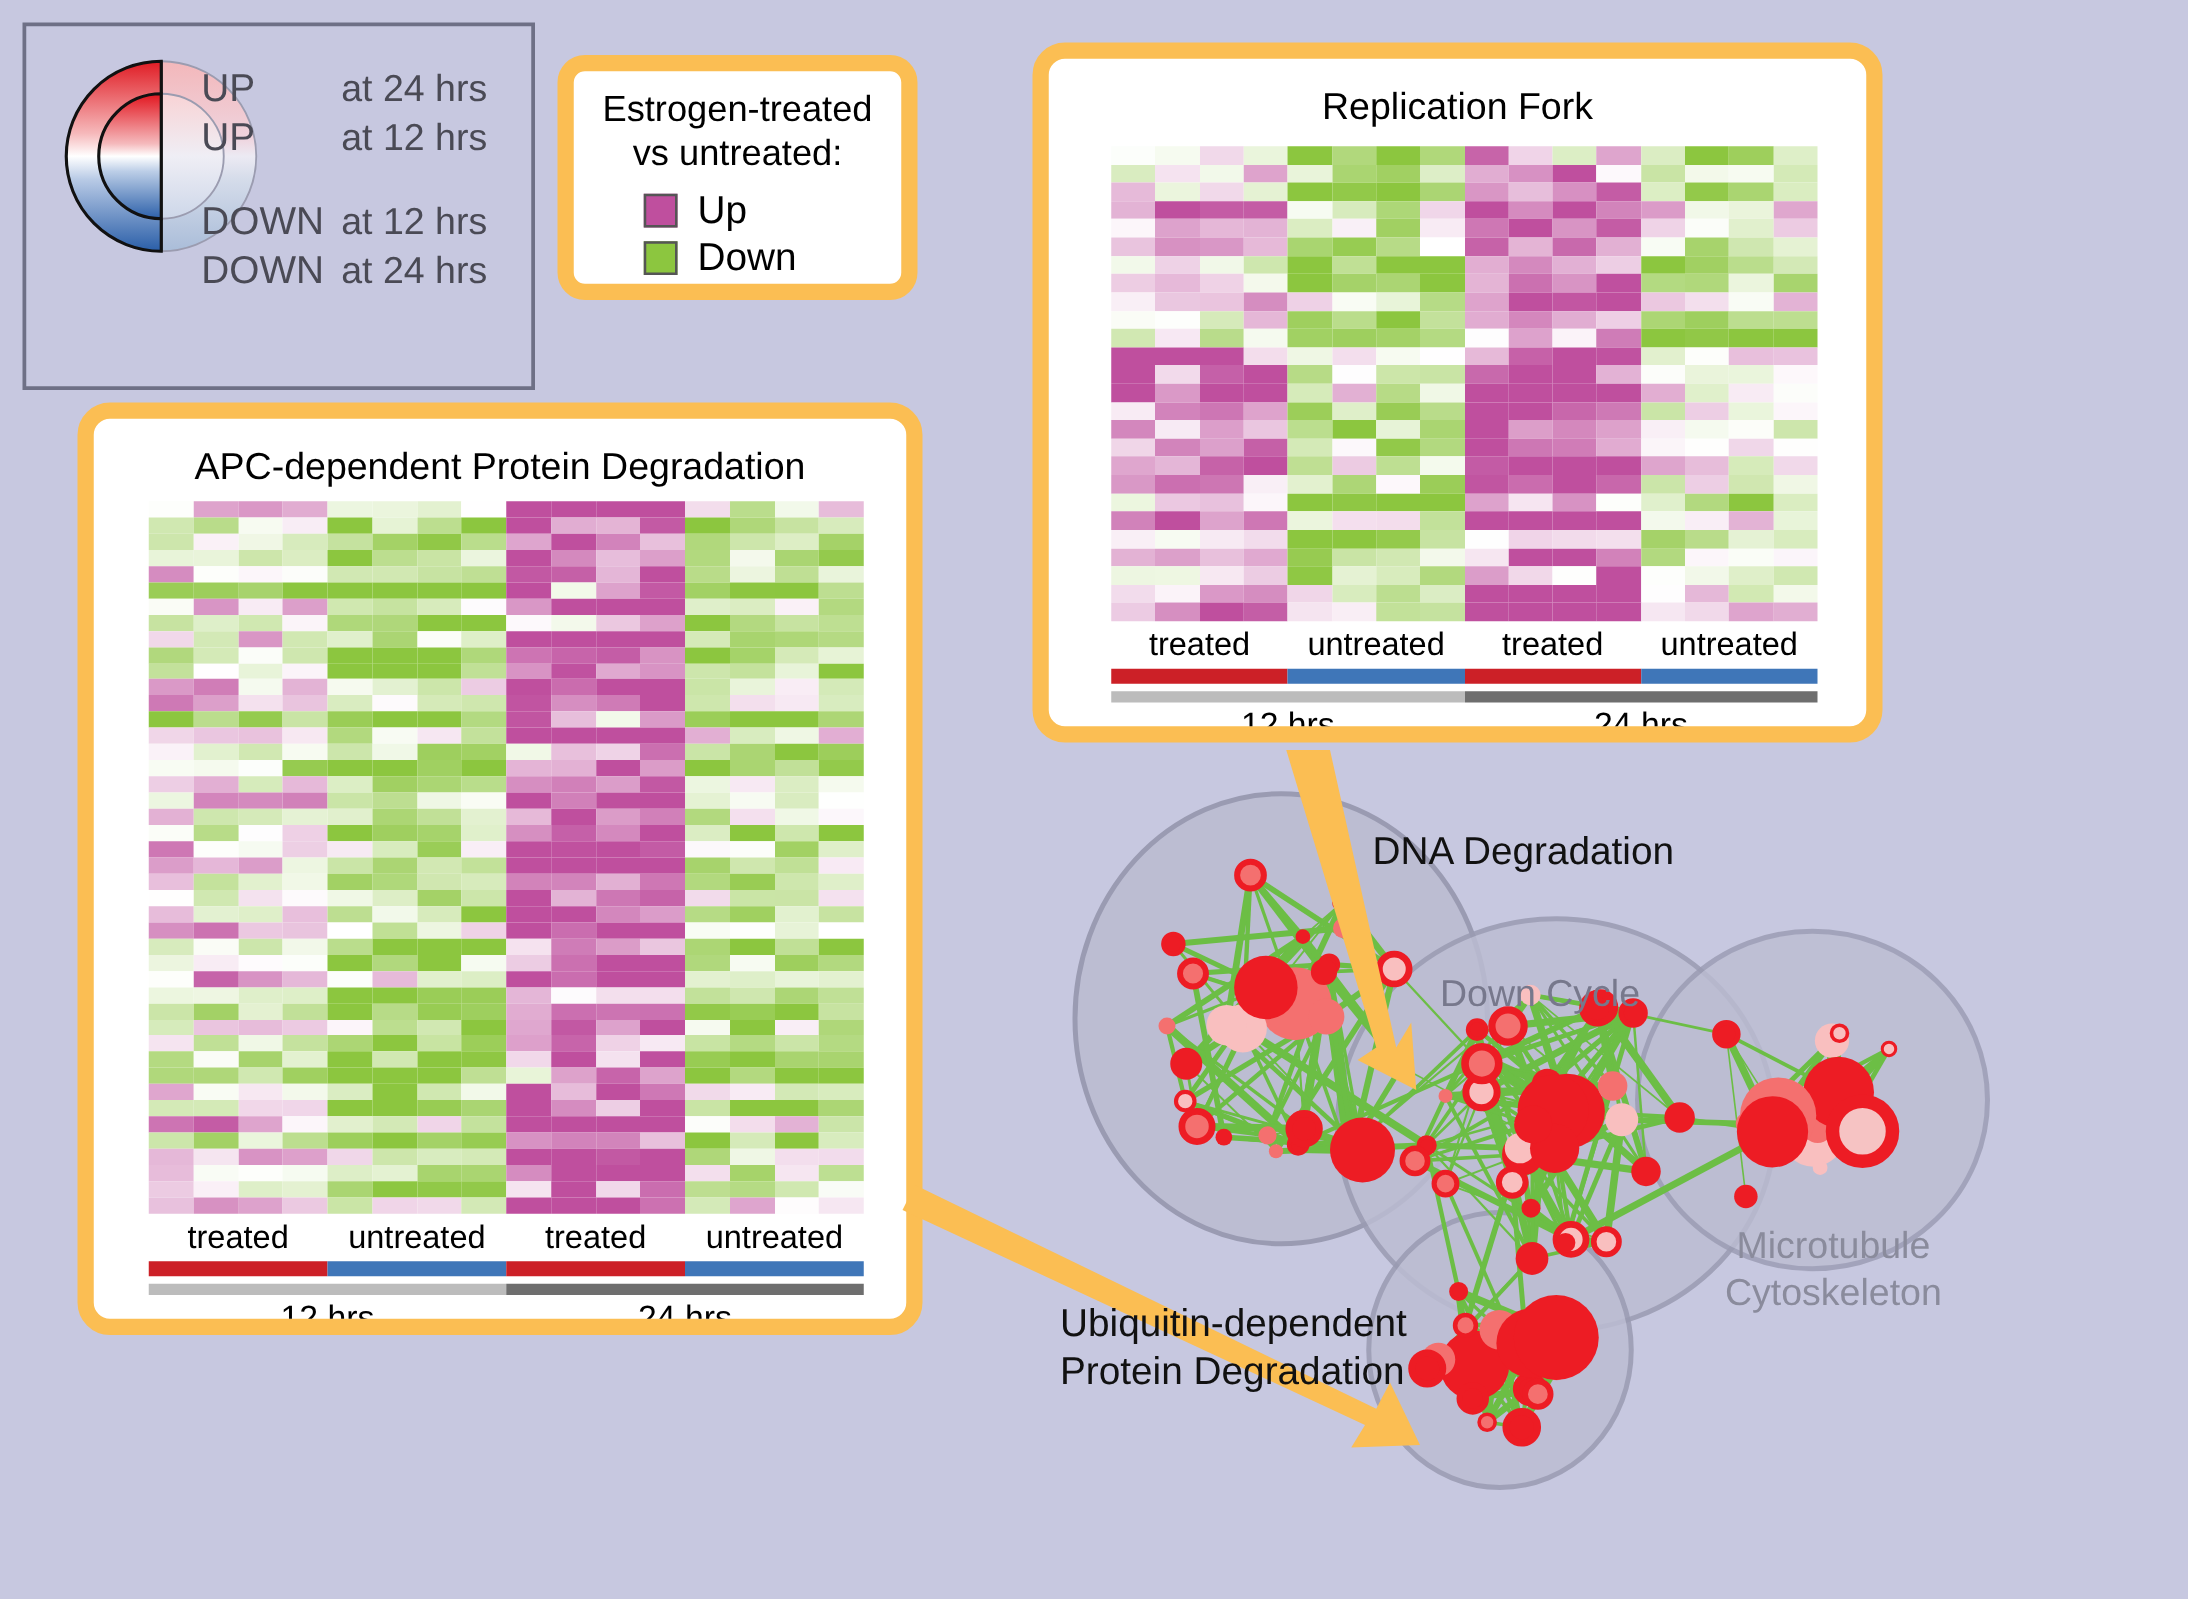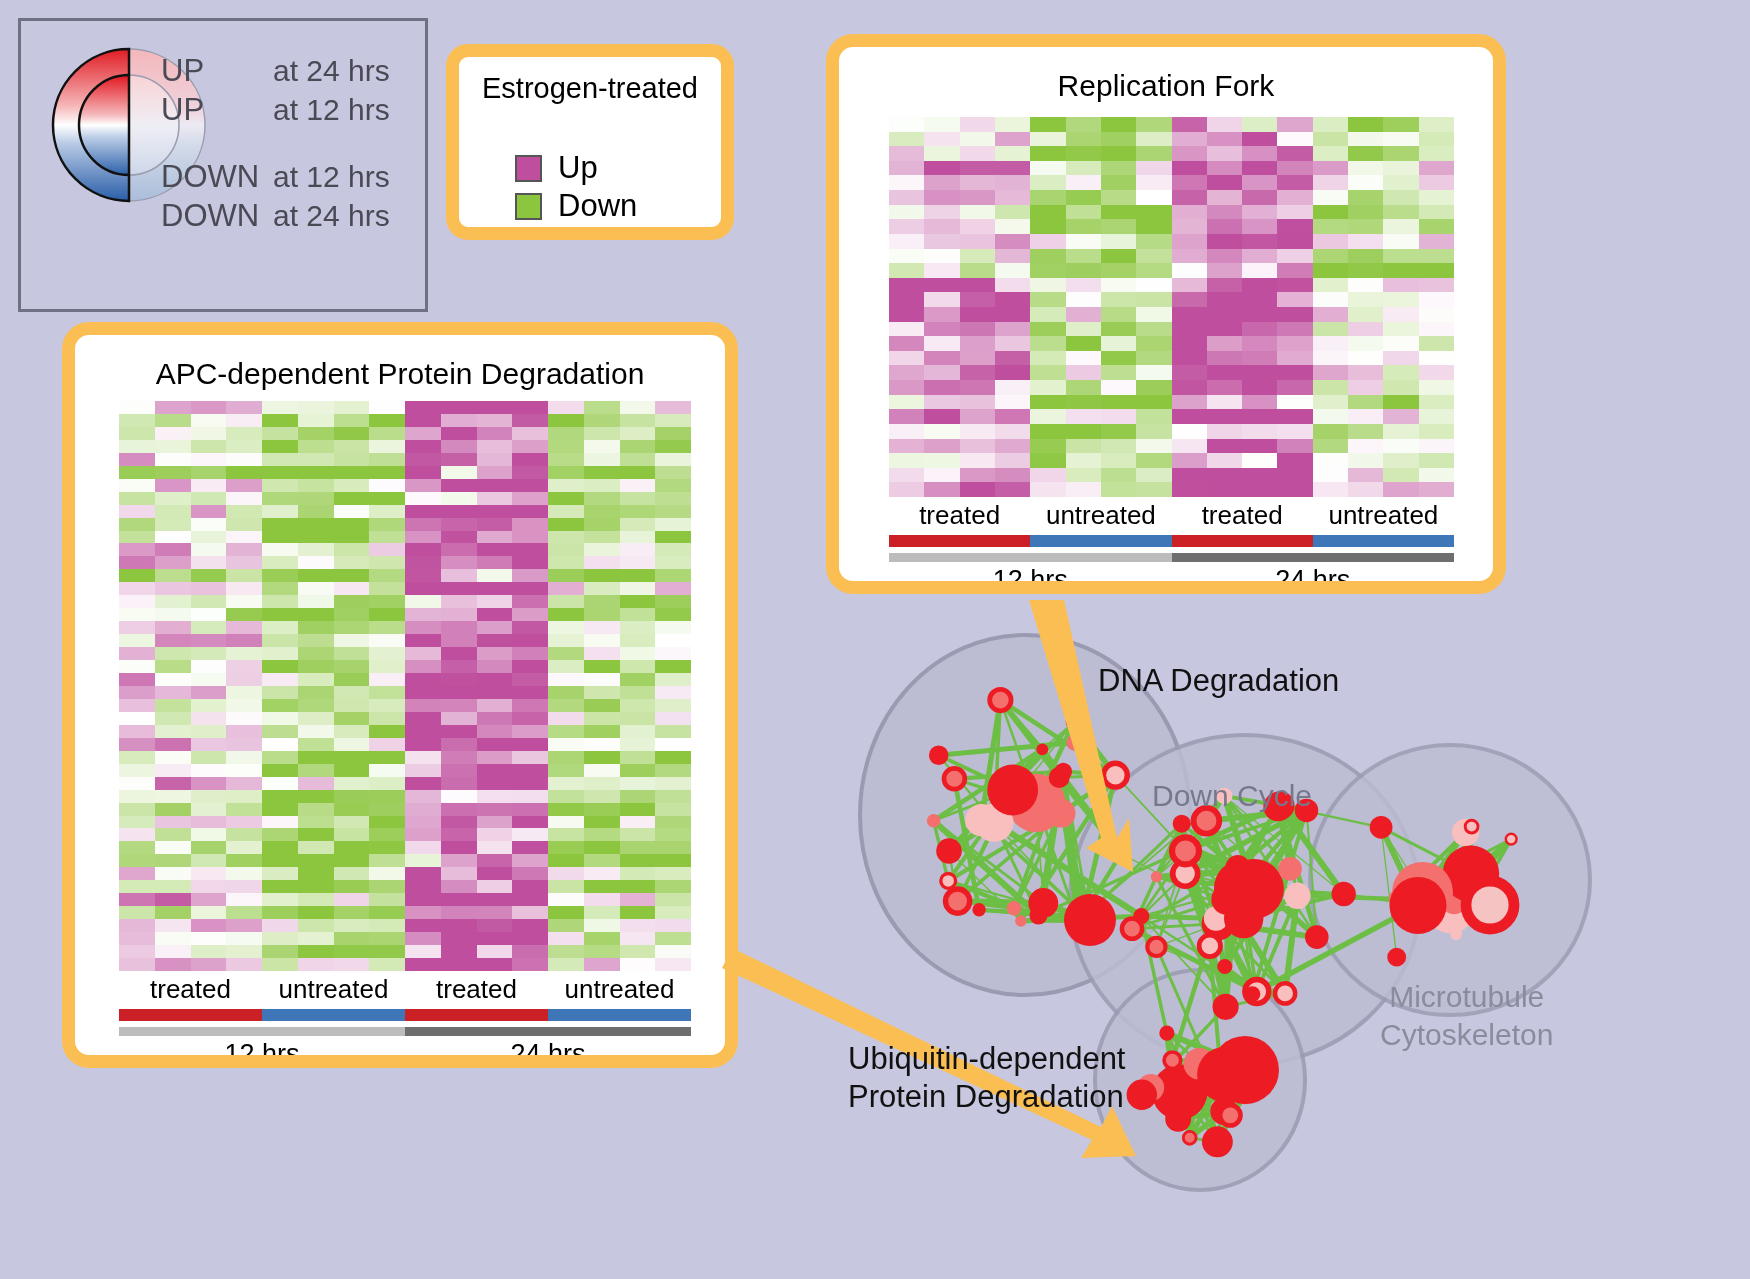--- a/index.html
+++ b/index.html
@@ -38,21 +38,21 @@
   .legend-title{
     position:absolute;left:0;top:14px;width:100%;text-align:center;
     font-size:29px;color:#000;line-height:35px;
   }
   .legend-items{position:absolute;left:56px;top:92px;}
   .legend-item{display:flex;align-items:center;height:38px;}
   .legend-sw{width:27px;height:27px;border:2px solid #555;box-sizing:border-box;margin-right:16px;}
   .legend-lbl{font-size:31px;color:#000;line-height:34px;}
 
   
-  .opanel.hm{overflow:hidden;border-radius:27px;}
+  .opanel.hm{overflow:hidden;}
   .opanel.rep{left:826px;top:34px;width:680px;height:560px;}
   .opanel.apc{left:62px;top:322px;width:676px;height:746px;}
   .hm-title{
     position:absolute;left:0;width:100%;text-align:center;
     font-size:30px;color:#000;font-weight:400;
   }
   .opanel.rep .hm-title{top:22px;}
   .opanel.apc .hm-title{top:22px;}
 
   .grid{position:absolute;display:grid;}
@@ -142,20 +142,21 @@
       </div>
     </div>
 
     <div class="key-foot">
     </div>
   </div>
 
   <div class="opanel legend">
     <div class="legend-title">
       <div>Estrogen-treated</div>
+      <div>vs untreated:</div>
     </div>
     <div class="legend-items">
       <div class="legend-item">
         <span class="legend-sw" style="background:#bf4f9e"></span>
         <span class="legend-lbl">Up</span>
       </div>
       <div class="legend-item">
         <span class="legend-sw" style="background:#8cc63f"></span>
         <span class="legend-lbl">Down</span>
       </div>

